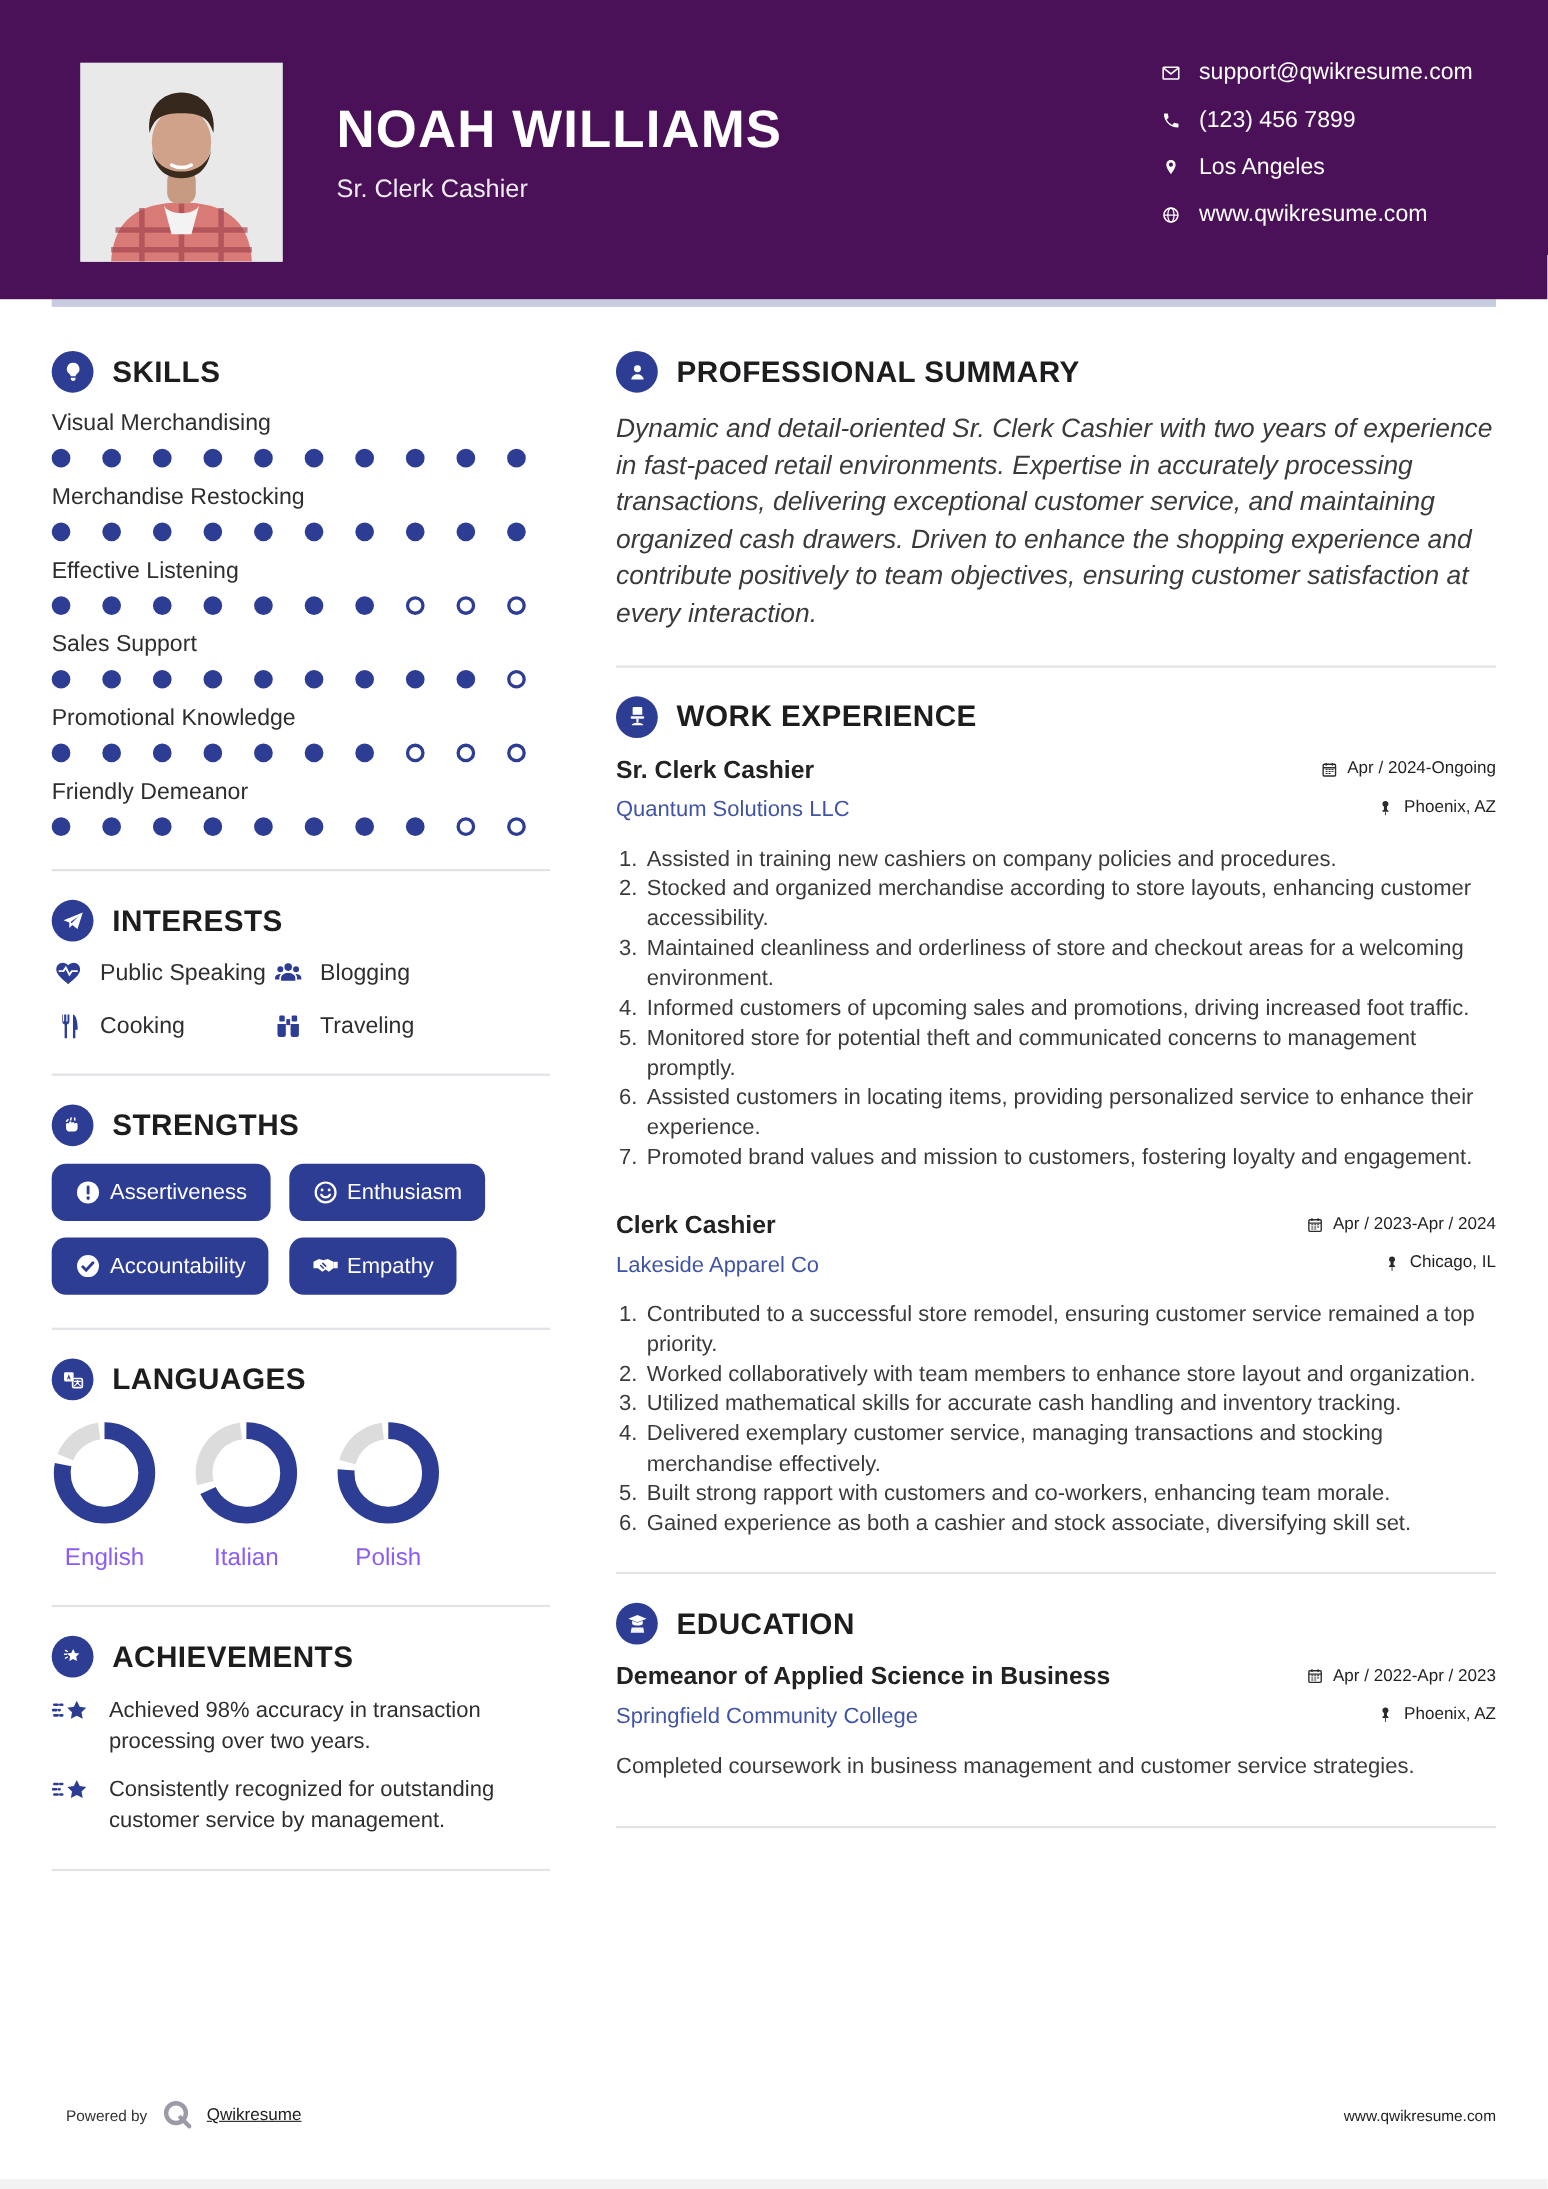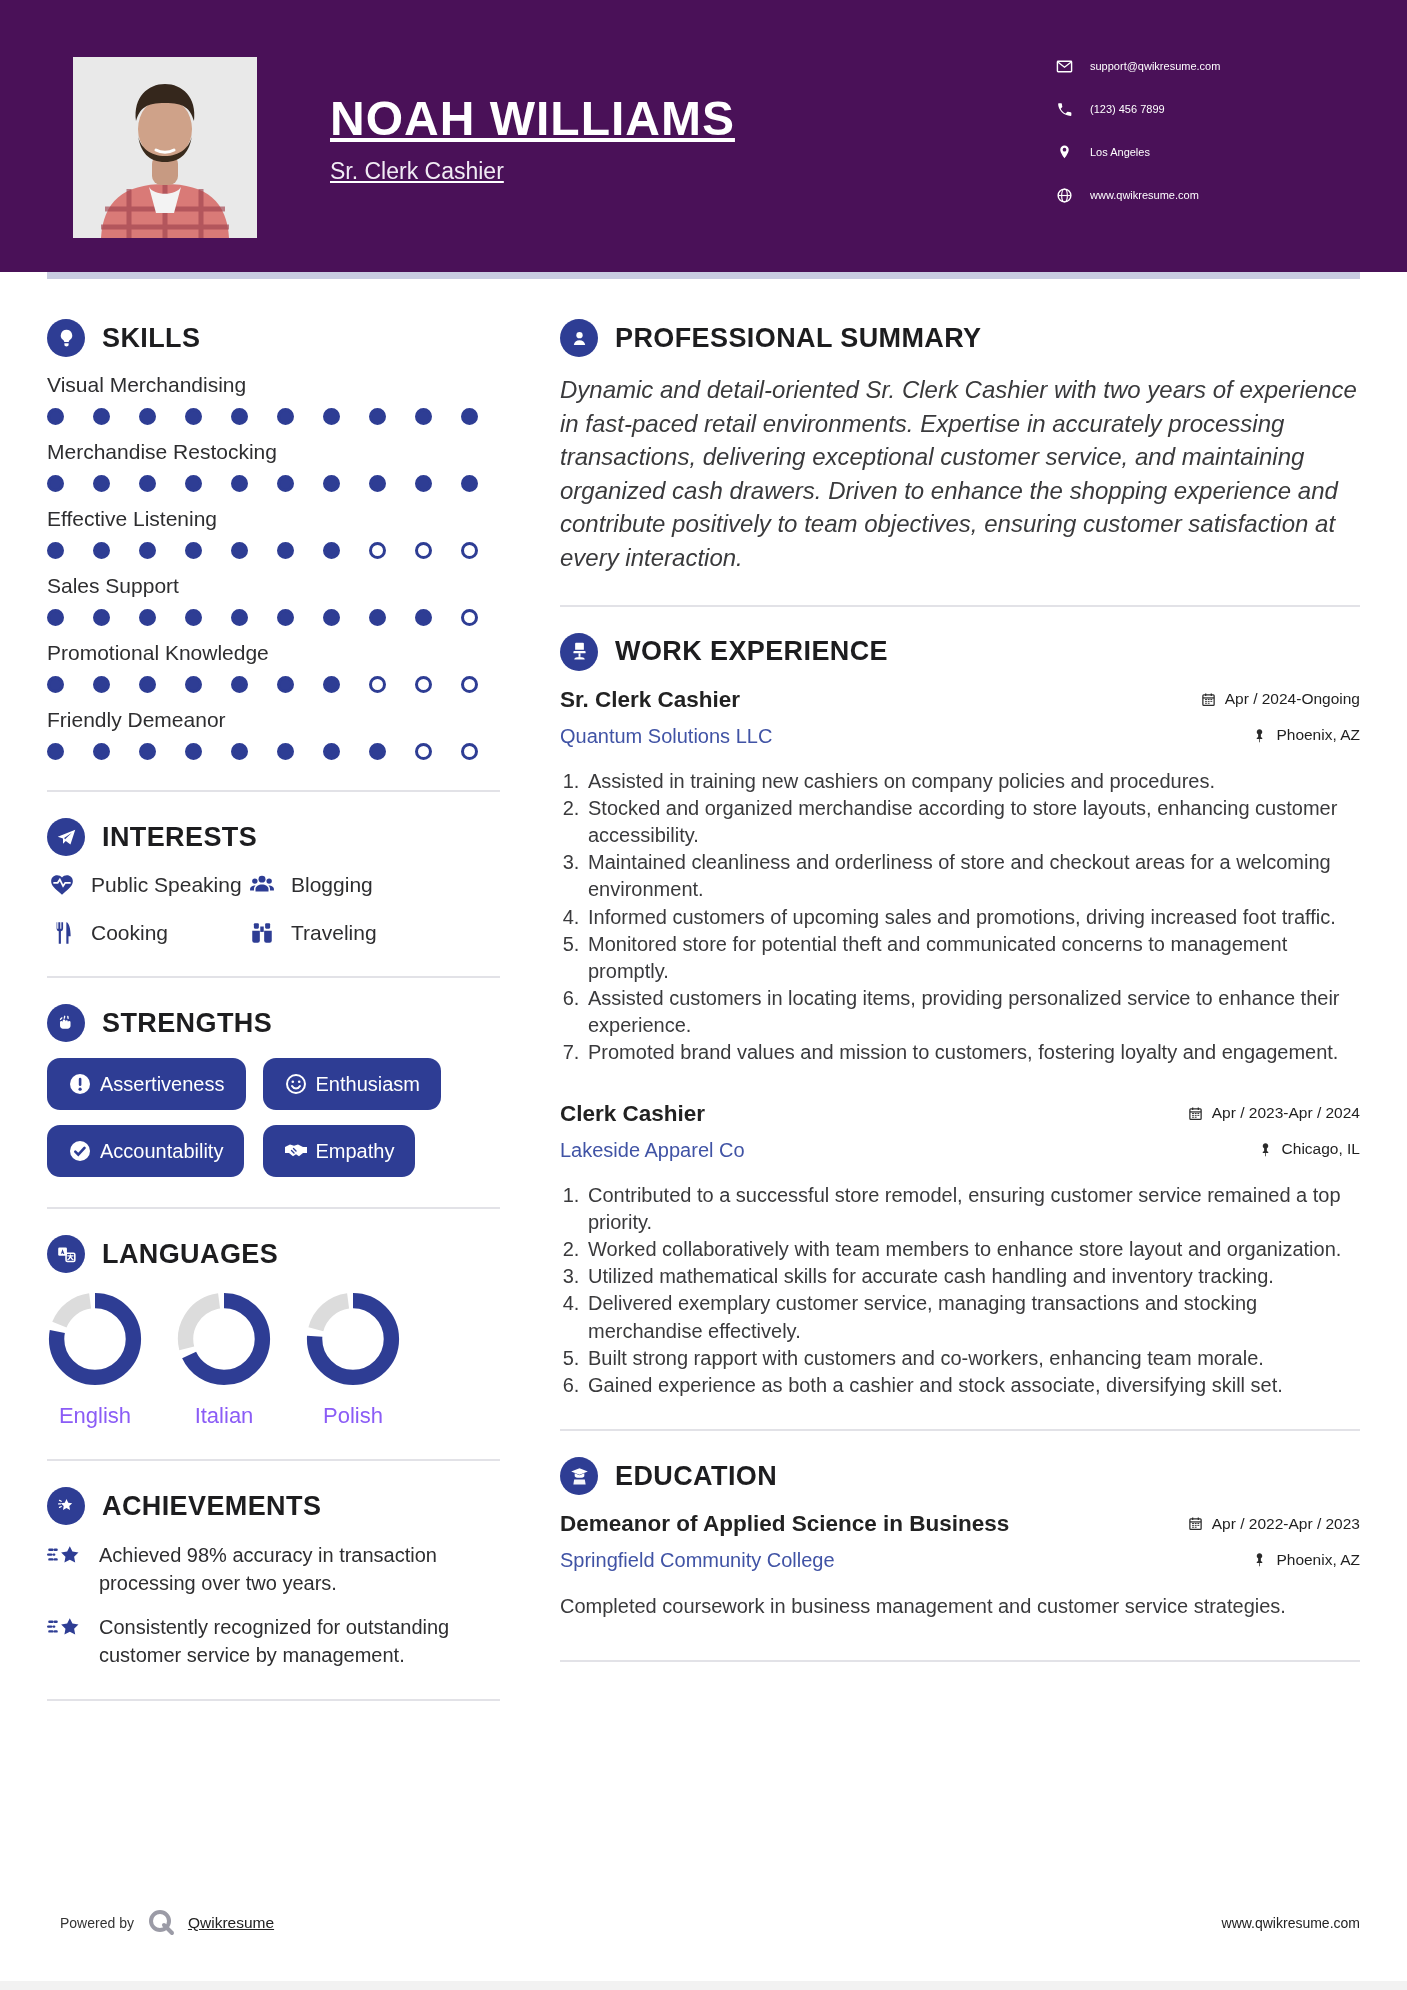--- a/index.html
+++ b/index.html
@@ -13,25 +13,25 @@
   }
   *{margin:0;padding:0;box-sizing:border-box;}
   html,body{background:#fff;}
   body{font-family:"Liberation Sans", sans-serif;color:var(--body);}
   .page{position:relative;width:1407px;height:1990px;background:#fff;overflow:hidden;margin:0 auto;}
 
   
   .hdr{position:relative;width:100%;height:272px;background:var(--purple);}
   .photo{position:absolute;left:73px;top:57px;width:184px;height:181px;background:#e9e9e9;overflow:hidden;}
   .photo svg{display:block;width:100%;height:100%;}
-  .idblock{position:absolute;left:330px;top:94px;color:#fff;text-decoration:underline;}
+  .idblock{position:absolute;left:306px;top:94px;color:#fff;}
   .idblock h1{font-size:48px;font-weight:800;letter-spacing:1px;color:#fff;line-height:1.05;}
   .role{margin-top:14px;font-size:23px;font-weight:400;color:#f1ecf4;}
   .contact{position:absolute;left:1056px;top:54px;list-style:none;}
-  .contact li{display:flex;align-items:center;gap:17px;height:24px;margin-bottom:19px;color:#fff;font-size:11px;cursor:default;}
+  .contact li{display:flex;align-items:center;gap:17px;height:24px;margin-bottom:19px;color:#fff;font-size:21px;cursor:default;}
   .cicon{display:inline-flex;width:17px;height:17px;color:#fff;flex:0 0 auto;}
   .cicon svg{width:100%;height:100%;}
 
   .hdr-underline{height:7px;margin:0 47px;background:#c8cce1;}
 
   
   .content{display:flex;padding:40px 47px 0 47px;}
   .left{width:453px;flex:0 0 453px;margin-right:60px;}
   .rightcol{flex:1;min-width:0;}
 

